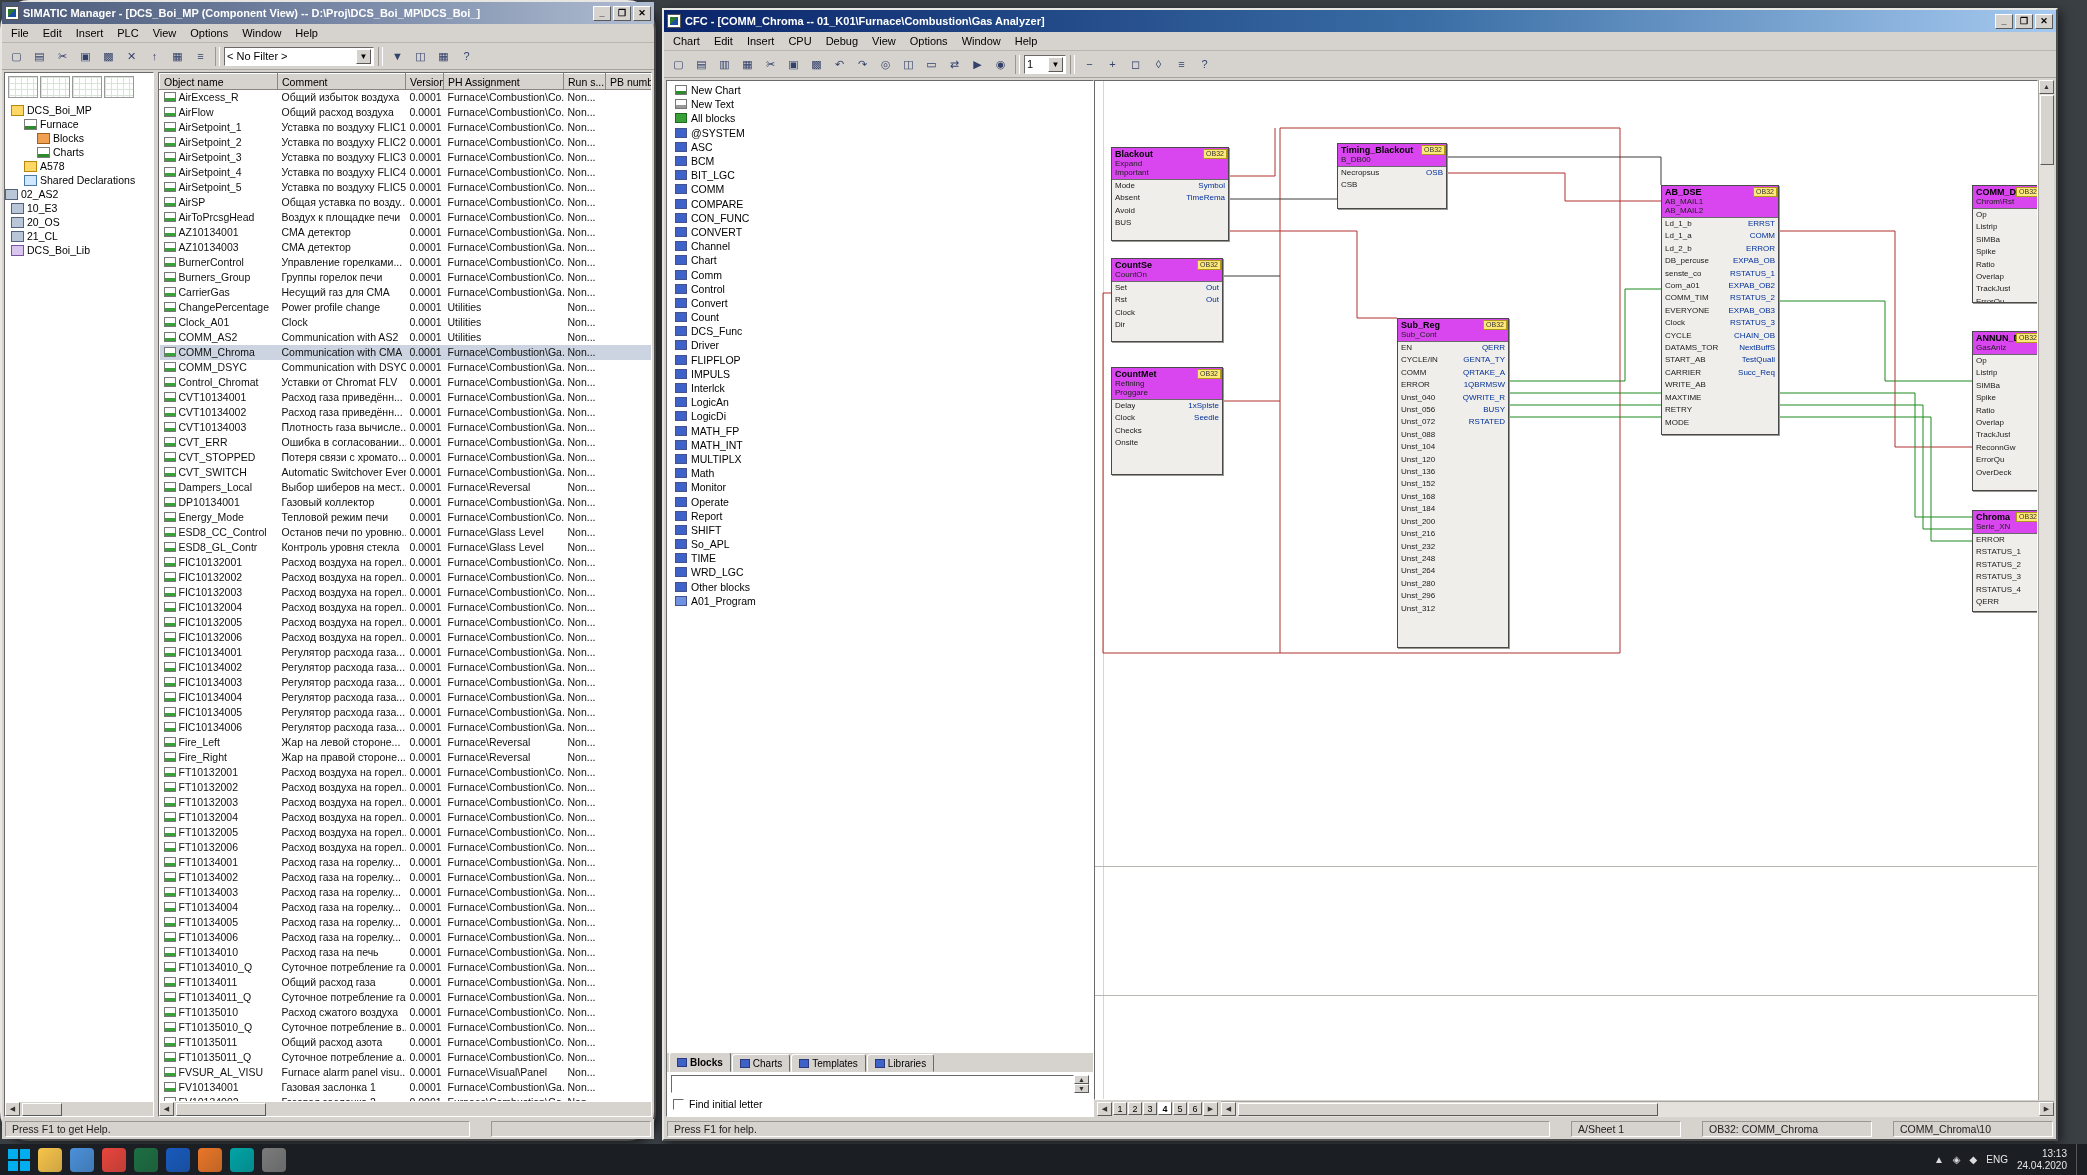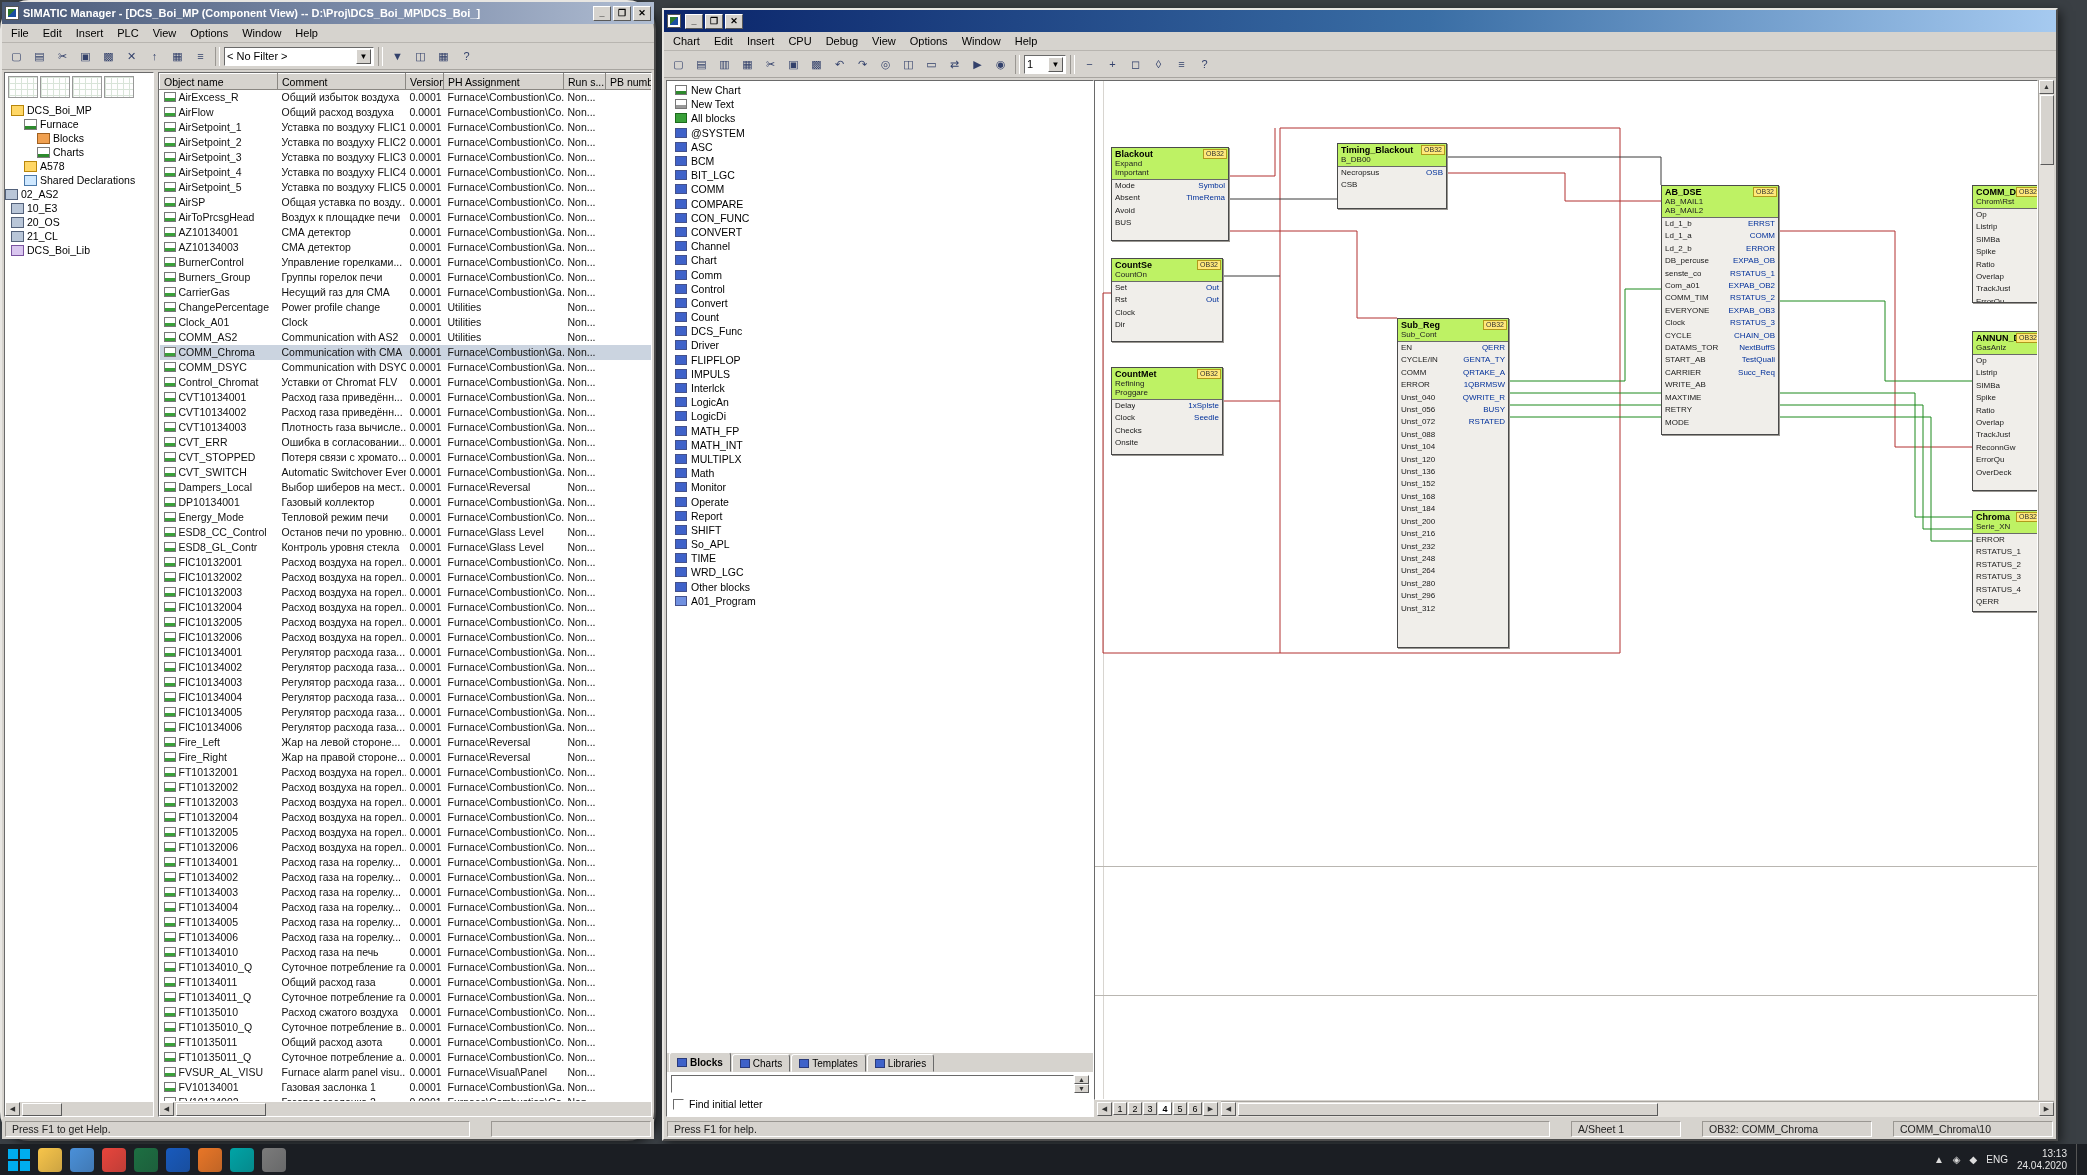--- a/index.html
+++ b/index.html
@@ -115,21 +115,21 @@
 
   #cfc-canvas-wrap { flex:1; display:flex; flex-direction:column; overflow:hidden; }
   #cfc-canvas-outer { flex:1; display:flex; overflow:hidden; }
   #cfc-canvas { position:relative; flex:1; background:#fff; overflow:hidden;
     border:1px solid; border-color:#6a6a6a #fff #fff #6a6a6a; }
   .sheet-line { position:absolute; left:0; right:0; height:1px; background:#b9b6b1; }
   .sheet-margin { position:absolute; top:0; bottom:0; left:8px; width:1px; background:#d8d5d0; }
 
   .fblock { position:absolute; background:#f0eeea; border:1px solid #4a4a4a;
     box-shadow:1px 1px 0 #9a9792; overflow:hidden; }
-  .fb-head { position:relative; background:#bef264; border-bottom:1px solid #6a6a6a;
+  .fb-head { position:relative; background:#d946ef; border-bottom:1px solid #6a6a6a;
     padding:1px 3px 2px; }
   .fb-title { font-size:9px; font-weight:bold; line-height:10px; color:#000; }
   .fb-sub { font-size:8px; line-height:9px; color:#222; }
   .fb-badge { position:absolute; top:1px; right:1px; background:#ffe97a;
     border:1px solid #b09a1a; font-size:7px; line-height:8px; padding:0 2px; color:#333; }
   .fb-row { display:flex; justify-content:space-between; gap:4px; padding:0 3px;
     font-size:8px; line-height:12.4px; color:#1a1a1a; white-space:nowrap; overflow:hidden; }
   .fb-row .l { overflow:hidden; }
   .fb-row .r { color:#00309a; overflow:hidden; }
 
@@ -1192,20 +1192,21 @@
       <span class="status-cell" style="flex:1;">Press F1 to get Help.</span>
       <span class="status-cell" style="width:160px;"></span>
     </div>
   </div>
 
   <div class="win" id="cfc">
     <div class="titlebar active">
       <span class="tb-appicon">
           <i></i>
         </span>
+      <span class="tb-title">CFC - [COMM_Chroma -- 01_K01\Furnace\Combustion\Gas Analyzer]</span>
       <span class="tb-btns">
         <span class="tb-btn">_</span>
         <span class="tb-btn">❐</span>
         <span class="tb-btn">✕</span>
       </span>
     </div>
     <div class="menubar" id="cfc-menubar">
         <span class="menu-item">Chart</span>
         <span class="menu-item">Edit</span>
         <span class="menu-item">Insert</span>
@@ -1521,21 +1522,21 @@
                   </div>
                   <div class="fb-row">
                     <span class="l">Clock</span>
                     <span class="r"></span>
                   </div>
                   <div class="fb-row">
                     <span class="l">Dir</span>
                     <span class="r"></span>
                   </div>
                 </div>
-                <div class="fblock" style="left: 16px; top: 286px; width: 112px; height: 88px;">
+                <div class="fblock" style="left: 16px; top: 286px; width: 112px; height: 108px;">
                   <div class="fb-head">
                     <div class="fb-title">CountMet</div>
                     <div class="fb-sub">Refining</div>
                     <div class="fb-sub">Proggare</div>
                     <span class="fb-badge">OB32</span>
                   </div>
                   <div class="fb-row">
                     <span class="l">Delay</span>
                     <span class="r">1xSplste</span>
                   </div>

